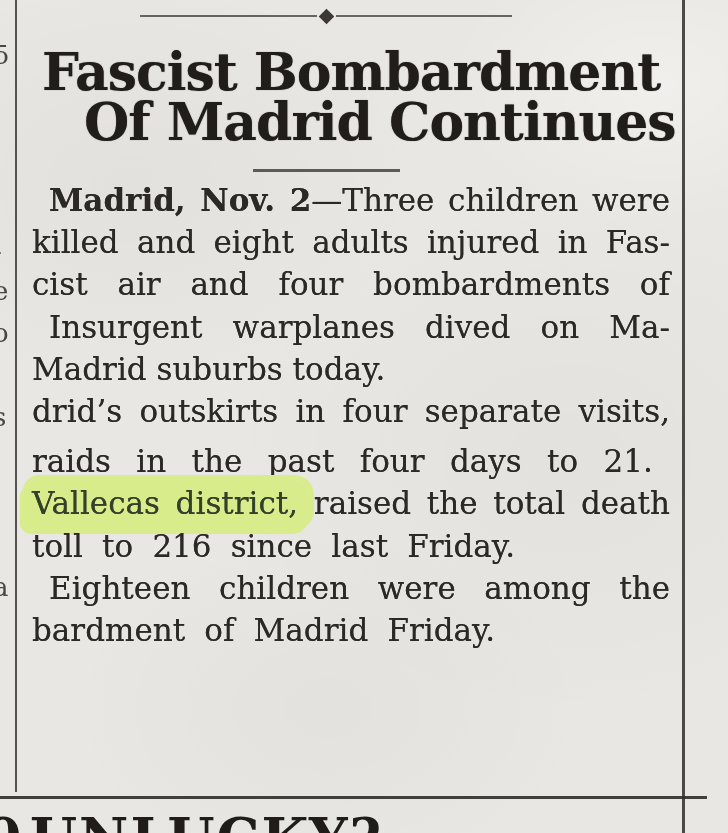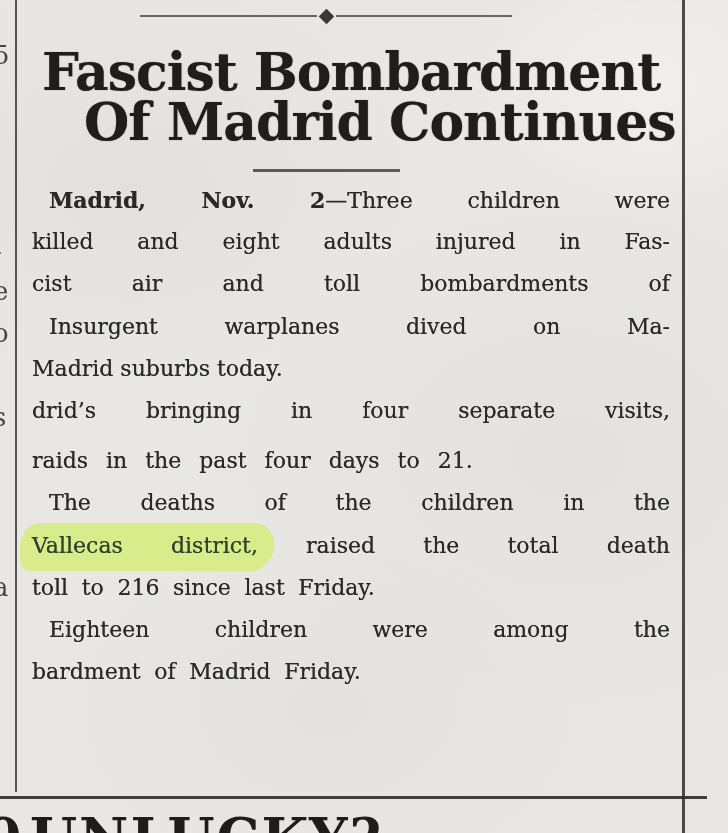--- a/index.html
+++ b/index.html
@@ -40,21 +40,21 @@
        letter-spacing:-1px;color:#201d1a;text-shadow:0 0 1px rgba(32,29,26,.6);
        white-space:nowrap;}
   .hl1{left:42px;top:46px;}
   .hl2{left:84px;top:96px;}
 
   .subrule{position:absolute;left:253px;top:169px;width:147px;height:2.5px;
        background:var(--rule-color);opacity:.8;}
 
   
   .body-col{position:absolute;left:32px;top:179px;width:638px;
-       font-size:22px;line-height:42.2px;
+       font-size:31px;line-height:42.2px;
        text-shadow:0 0 .5px rgba(43,40,37,.75);}
   .bl{text-align:justify;text-align-last:justify;height:42.2px;overflow:visible;}
   .bl.indent{padding-left:17px;}
   .bl.last{text-align-last:left;}
   .bl.sp1{word-spacing:.3em;}
   .bl.sp2{word-spacing:.5em;margin-top:8px;}
   .bold{font-weight:700;}
   .mark{
     background:var(--highlight-color);
     padding:5px 12px 9px 9px;margin:-5px -12px -9px -9px;
@@ -99,28 +99,27 @@
 
   <div class="hl1">Fascist Bombardment</div>
   <div class="hl2">Of Madrid Continues</div>
 
   <span class="subrule"></span>
 
   <div class="body-col">
 
     <div class="bl indent"><span class="bold">Madrid, Nov. 2</span><span>—Three children were</span></div>
     <div class="bl">killed and eight adults injured in Fas-</div>
-    <div class="bl">cist air and toll bombardments of</div>
+    <div class="bl">cist air and four bombardments of</div>
     <div class="bl indent">Insurgent warplanes dived on Ma-</div>
 
     <div class="bl last">Madrid suburbs today.</div>
-    <div class="bl">drid’s bringing in four separate visits,</div>
+    <div class="bl">drid’s outskirts in four separate visits,</div>
     <div class="bl last sp2">raids in the past four days to 21.</div>
 
-    <div class="bl indent">The deaths of the children in the</div>
     <div class="bl"><span class="mark">Vallecas district,</span><span> raised the total death</span></div>
     <div class="bl last sp1">toll to 216 since last Friday.</div>
 
     <div class="bl indent">Eighteen children were among the</div>
     <div class="bl last sp1">bardment of Madrid Friday.</div>
   </div>
 
   <span class="bottomrule"></span>
   <div class="next-frag">0</div>
   <div class="next-head">UNLUCKY?</div>

